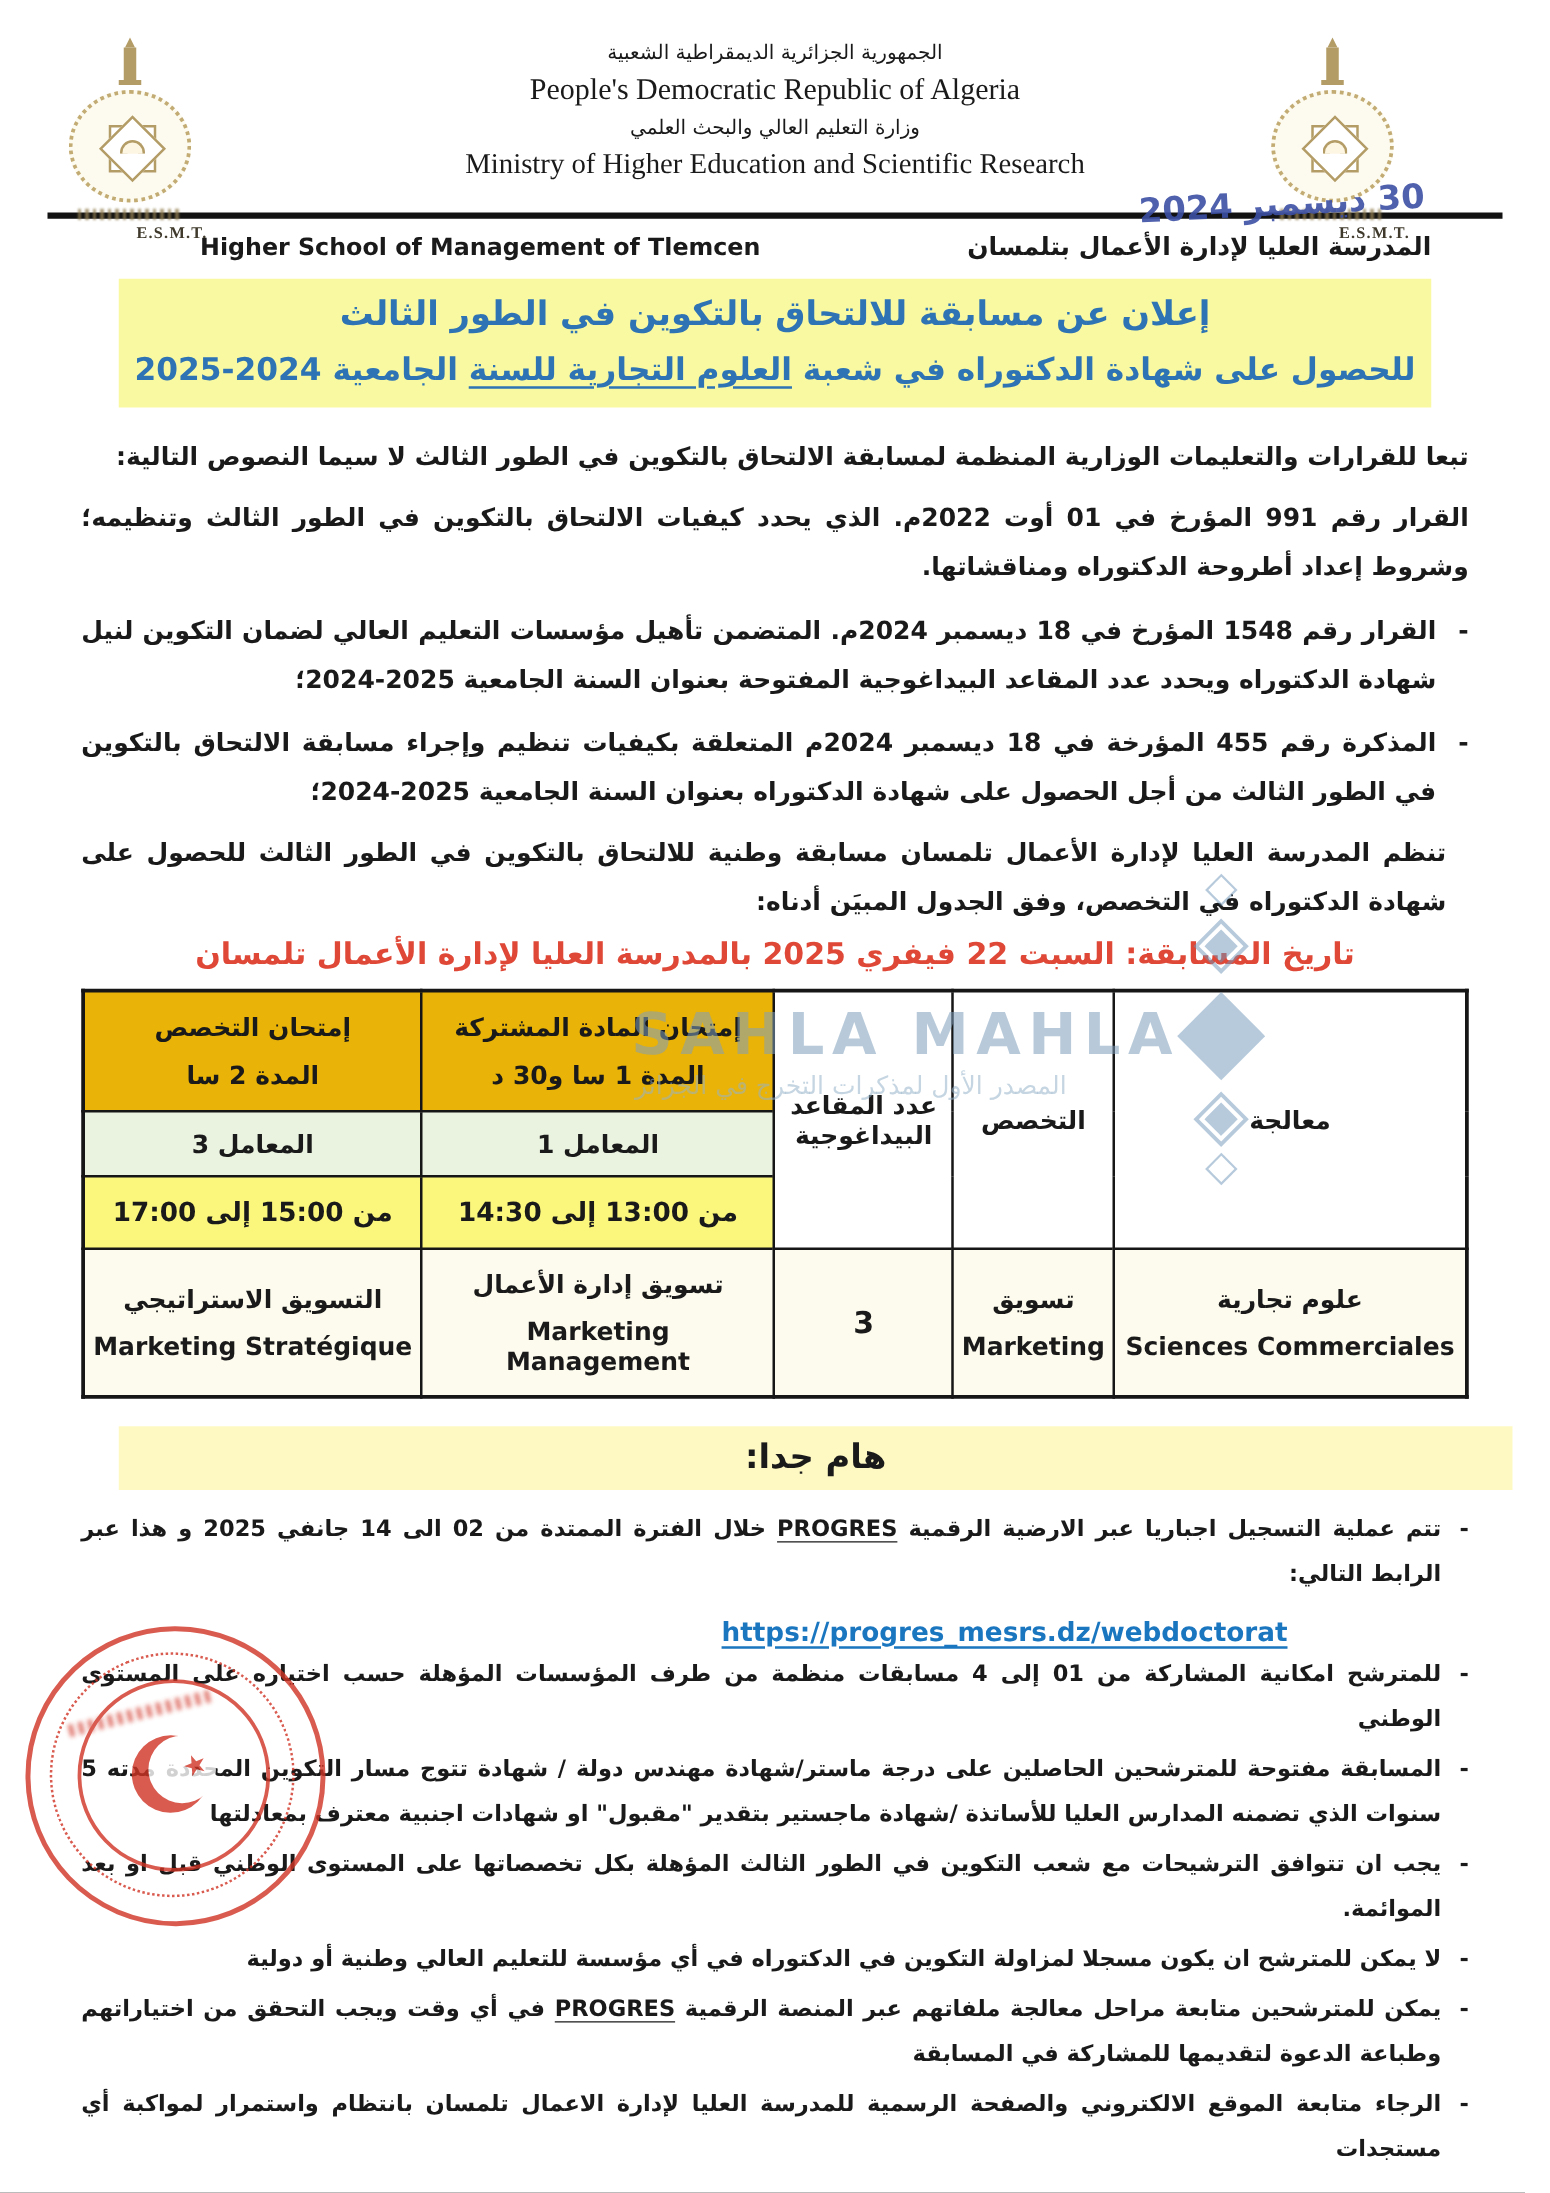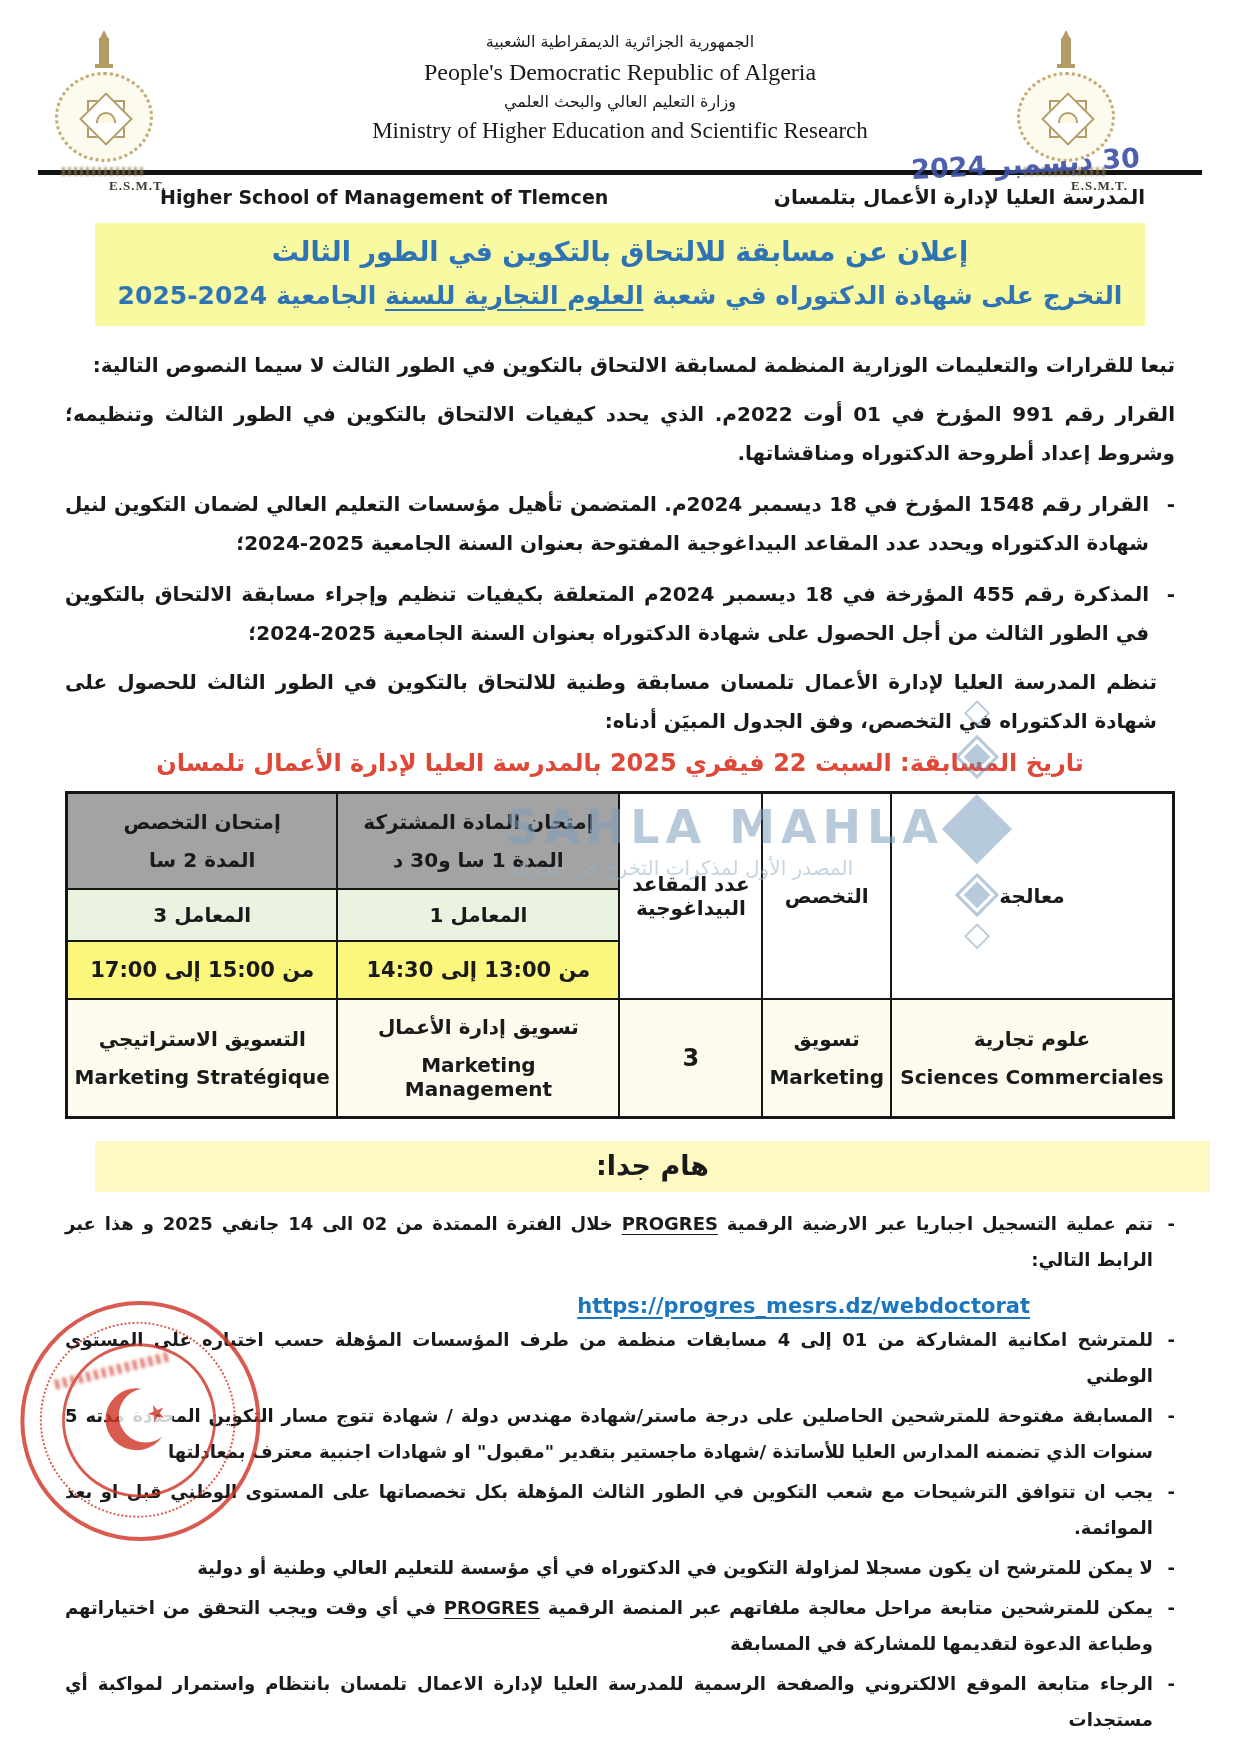--- a/index.html
+++ b/index.html
@@ -64,21 +64,21 @@
   .para-indent{margin-top:10px;padding-right:18px;}
   .exam-date{margin-top:8px;text-align:center;color:#df4837;font-size:24px;font-weight:bold;direction:rtl;}
 
   
   table.sched{
     width:1110px;margin:14px 0 0;border-collapse:collapse;direction:rtl;
     border:3px solid #161616;text-align:center;font-weight:bold;
   }
   table.sched th,table.sched td{border:2px solid #161616;padding:4px 6px;font-size:20px;}
   .rowspan-head{background:#fff;font-size:21px;}
-  .exam-head{background:#a3a3a3;height:86px;}
+  .exam-head{background:#eab308;height:86px;}
   .exam-head .l2{margin-top:14px;}
   tr.coef td{background:#eaf2e0;height:42px;margin-left:16px;}
   tr.time td{background:#fbf77d;height:48px;font-size:21px;}
   tr.data td{background:#fdfbee;height:108px;}
   tr.data .lat{font-family:"DejaVu Sans",sans-serif;margin-top:14px;font-size:20px;}
   tr.data .seat-num{font-size:24px;}
 
   
   .important-band{margin:22px 30px 0 95px;background:#fef9c3;text-align:center;padding:9px 0 11px;}
   .important-band .t{font-size:27px;font-weight:bold;direction:rtl;}
@@ -151,21 +151,21 @@
 
   <div class="rule"></div>
 
   <div class="school-row">
     <div class="school-en">Higher School of Management of Tlemcen</div>
     <div class="school-ar">المدرسة العليا لإدارة الأعمال بتلمسان</div>
   </div>
 
   <div class="banner">
     <div class="banner-l1">إعلان عن مسابقة للالتحاق بالتكوين في الطور الثالث</div>
-    <div class="banner-l2"><span>التخرج على شهادة الدكتوراه في شعبة </span><span class="uline">العلوم التجارية للسنة</span><span> الجامعية 2024-2025</span></div>
+    <div class="banner-l2"><span>للحصول على شهادة الدكتوراه في شعبة </span><span class="uline">العلوم التجارية للسنة</span><span> الجامعية 2024-2025</span></div>
   </div>
 
   <div class="content">
 
     <div class="para">تبعا للقرارات والتعليمات الوزارية المنظمة لمسابقة الالتحاق بالتكوين في الطور الثالث لا سيما النصوص التالية:</div>
     <div class="para">القرار رقم 991 المؤرخ في 01 أوت 2022م. الذي يحدد كيفيات الالتحاق بالتكوين في الطور الثالث وتنظيمه؛ وشروط إعداد أطروحة الدكتوراه ومناقشاتها.</div>
 
     <div class="dash-item">
       <span class="marker">-</span>
       <div class="txt">القرار رقم 1548 المؤرخ في 18 ديسمبر 2024م. المتضمن تأهيل مؤسسات التعليم العالي لضمان التكوين لنيل شهادة الدكتوراه ويحدد عدد المقاعد البيداغوجية المفتوحة بعنوان السنة الجامعية 2025-2024؛</div>

